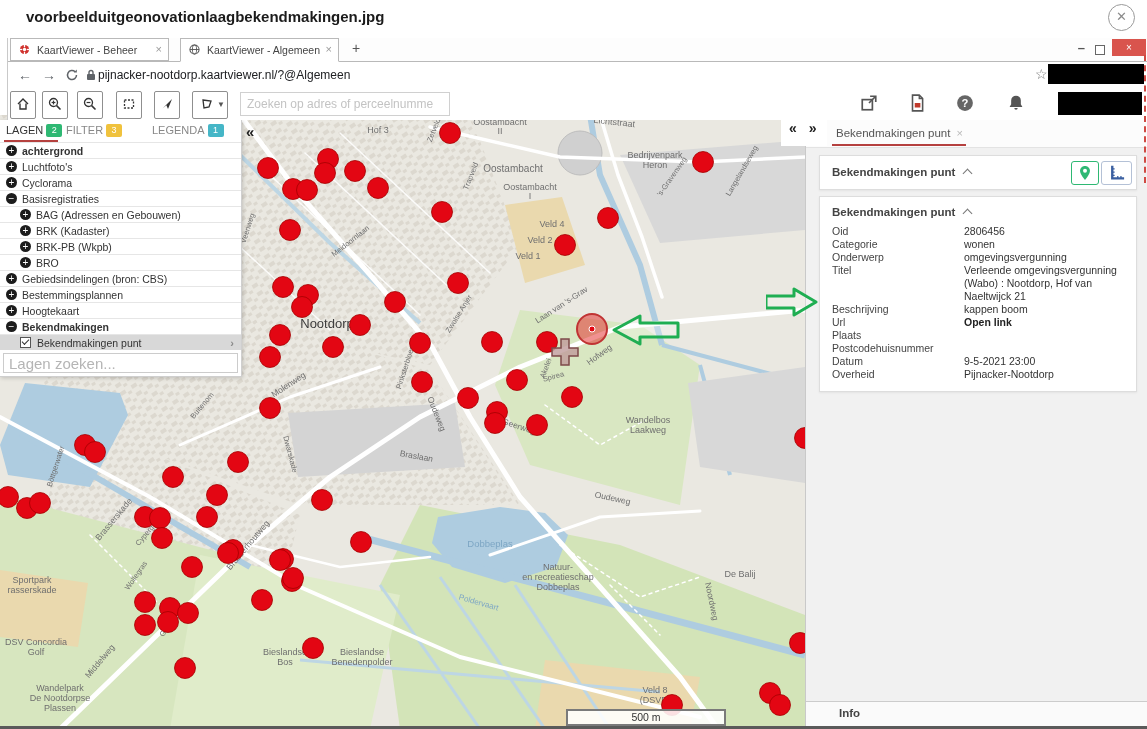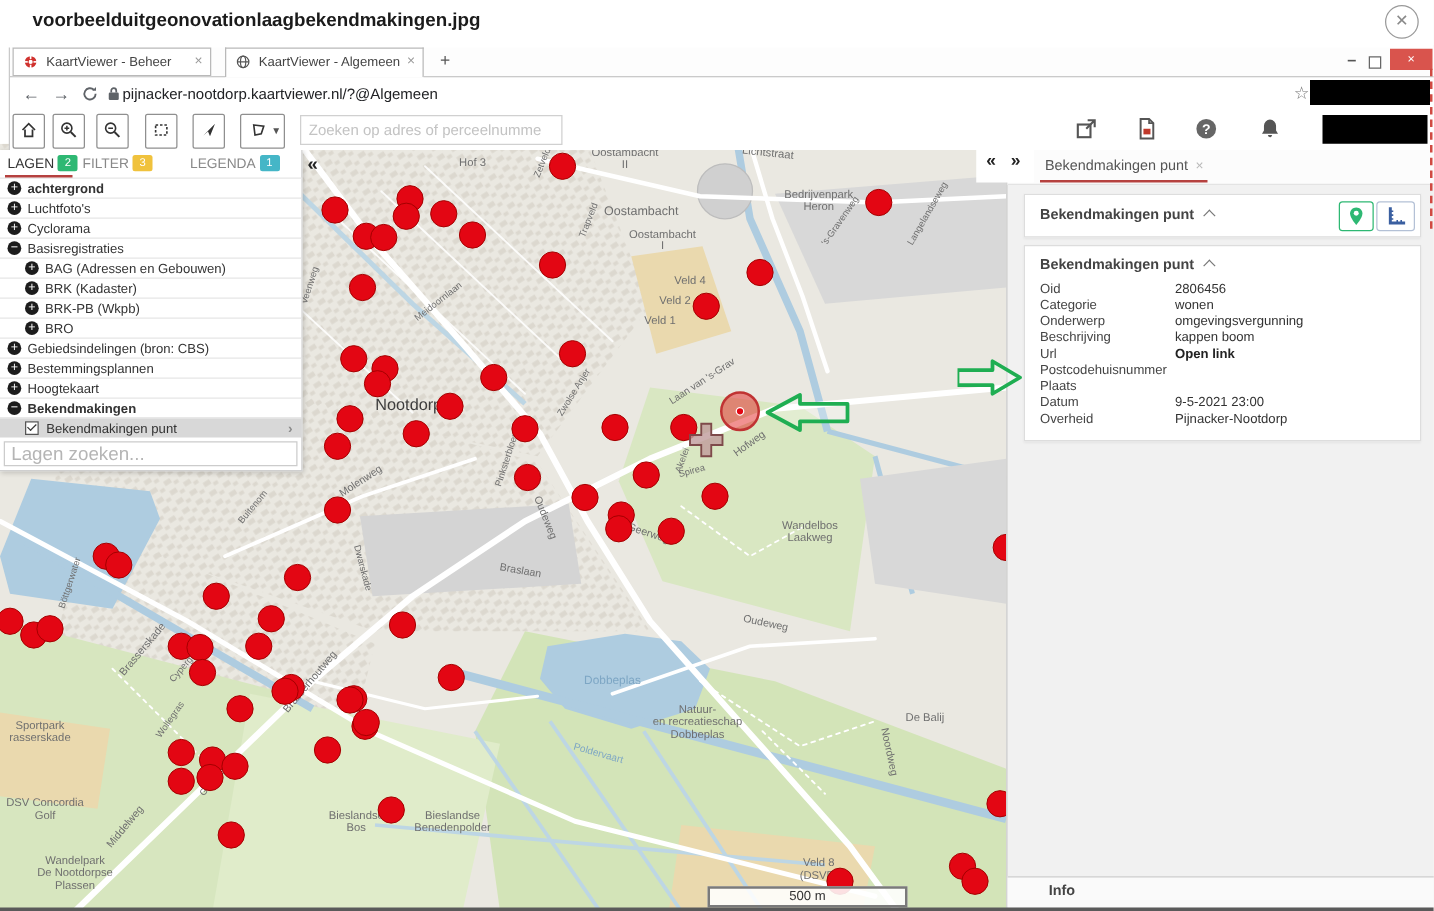--- a/index.html
+++ b/index.html
@@ -87,21 +87,21 @@
   .card1{left:13px;top:35px;width:316px;height:33px;}
   .card1 .ctitle{position:absolute;left:12px;top:10px;font-size:11.5px;font-weight:bold;color:#444;}
   .caret{display:inline-block;width:6px;height:6px;border-left:1.5px solid #777;border-top:1.5px solid #777;
          transform:rotate(45deg);margin-left:9px;vertical-align:-1px;}
   .btn-pin{position:absolute;right:37px;top:5px;width:26px;height:22px;border:1px solid #2eb873;border-radius:3px;
            text-align:center;background:#fff;}
   .btn-ruler{position:absolute;right:4px;top:5px;width:29px;height:22px;border:1px solid #b4c1d6;border-radius:3px;
              text-align:center;background:#fff;}
   .card2{left:13px;top:76px;width:316px;padding:6px 0 10px;}
   .sec-title{padding:3px 12px 7px;font-size:11.5px;font-weight:bold;color:#444;}
-  .frow{display:flex;padding:0 12px;font-size:10.5px;line-height:13px;color:#333;min-height:13px;}
+  .frow{display:flex;padding:0 12px;font-size:10.5px;line-height:13px;color:#333;min-height:13px;gap:24px;}
   .flabel{width:108px;flex:none;color:#444;}
   .fvalue{flex:1;}
   .fvalue.bold{font-weight:bold;color:#222;}
   .rp-footer{position:absolute;left:0;bottom:3px;width:342px;height:24px;background:#fafafa;border-top:1px solid #ccc;}
   .rp-footer span{display:inline-block;margin:5px 0 0 33px;font-size:11.5px;font-weight:bold;color:#444;}
   .arrow-url{position:absolute;left:766px;top:286px;z-index:60;}
   .bottombar{position:absolute;left:0;top:726px;width:1147px;height:3px;background:#5a5a5a;z-index:70;}
 </style>
 </head>
 <body>
@@ -525,33 +525,37 @@
         </div>
         <div class="frow">
           <div class="flabel">Categorie</div>
           <div class="fvalue">wonen</div>
         </div>
         <div class="frow">
           <div class="flabel">Onderwerp</div>
           <div class="fvalue">omgevingsvergunning</div>
         </div>
         <div class="frow">
+          <div class="flabel">Titel</div>
+          <div class="fvalue">Verleende omgevingsvergunning (Wabo) : Nootdorp, Hof van Naeltwijck 21</div>
+        </div>
+        <div class="frow">
           <div class="flabel">Beschrijving</div>
           <div class="fvalue">kappen boom</div>
         </div>
         <div class="frow">
           <div class="flabel">Url</div>
           <div class="fvalue bold">Open link</div>
         </div>
         <div class="frow">
+          <div class="flabel">Plaats</div>
+          <div class="fvalue"></div>
+        </div>
+        <div class="frow">
           <div class="flabel">Postcodehuisnummer</div>
-          <div class="fvalue"></div>
-        </div>
-        <div class="frow">
-          <div class="flabel">Plaats</div>
           <div class="fvalue"></div>
         </div>
         <div class="frow">
           <div class="flabel">Datum</div>
           <div class="fvalue">9-5-2021 23:00</div>
         </div>
         <div class="frow">
           <div class="flabel">Overheid</div>
           <div class="fvalue">Pijnacker-Nootdorp</div>
         </div>

